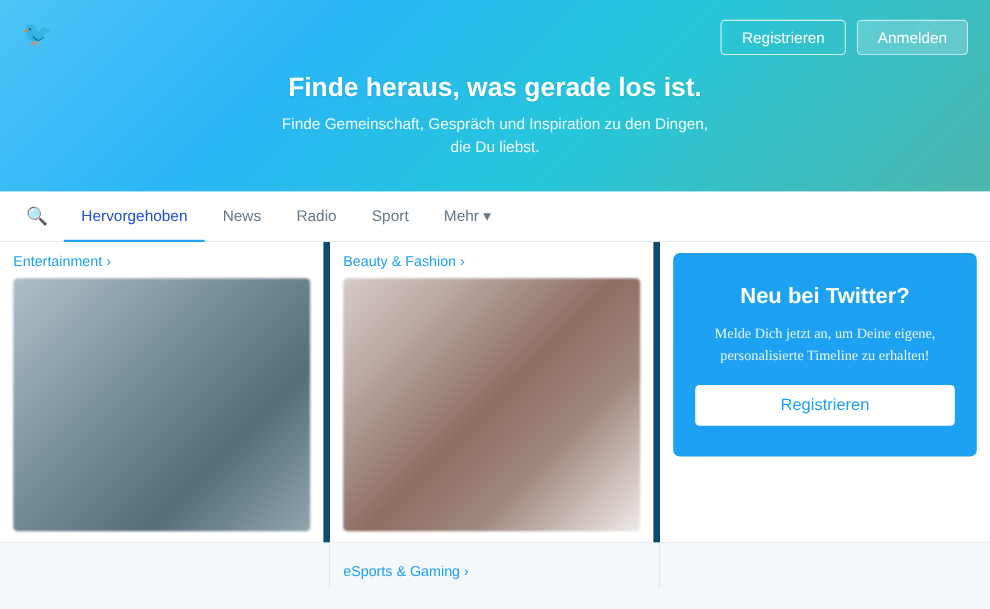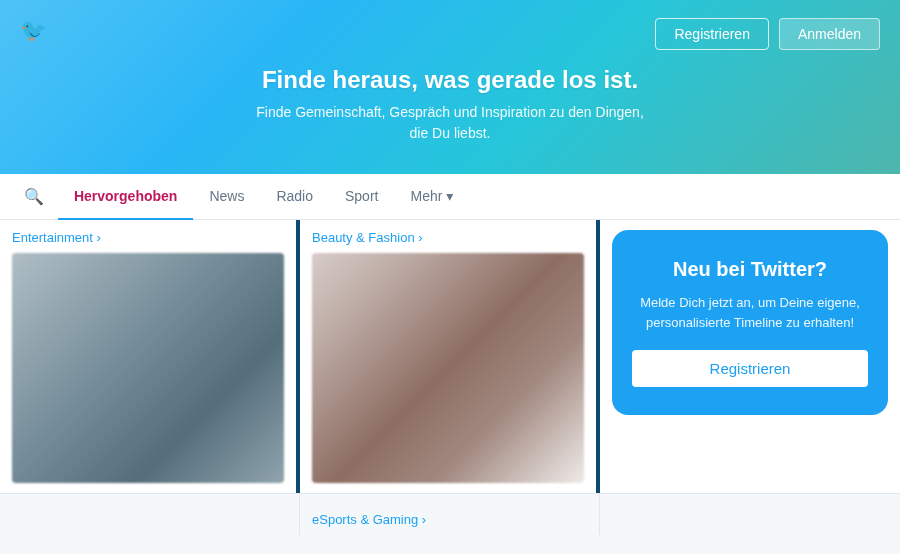--- a/index.html
+++ b/index.html
@@ -80,22 +80,22 @@
       display: flex;
       align-items: center;
       font-size: 14px;
       color: #1da1f2;
       cursor: pointer;
       border-bottom: 2px solid transparent;
       white-space: nowrap;
     }
     .nav-tab.active {
       border-bottom: 2px solid #1da1f2;
-      font-weight: 700;
-      color: #be185d;
+      font-weight: 400;
+      color: #1d4ed8;
     }
     .nav-tab:not(.active) {
       color: #657786;
     }
 
     .content-section {
       padding: 10px 12px;
     }
 
     .section-label {
@@ -117,36 +117,37 @@
       background: linear-gradient(135deg, #d7ccc8 0%, #bcaaa4 20%, #8d6e63 50%, #a1887f 70%, #efebe9 100%);
       filter: blur(1px);
       border-radius: 4px;
       height: 230px;
       width: 100%;
     }
 
     
     .signup-panel {
       background: #1da1f2;
-      border-radius: 16px;
+      border-radius: 6px;
       margin: 10px 12px;
       padding: 28px 20px;
       text-align: center;
     }
     .signup-title {
       color: #fff;
       font-size: 20px;
       font-weight: 600;
       margin-bottom: 12px;
     }
     .signup-desc {
       color: rgba(255,255,255,0.9);
       font-size: 13px;
       line-height: 1.5;
       margin-bottom: 18px;
+      font-family: Liberation Serif, serif;
     }
     .signup-btn {
       background: #fff;
       color: #1da1f2;
       border: none;
       border-radius: 4px;
       padding: 10px 0;
       width: 100%;
       font-size: 15px;
       font-weight: 500;
@@ -177,21 +178,21 @@
     }
 
     
     .esports-label {
       font-size: 13px;
       color: #1da1f2;
       margin-top: 10px;
       cursor: pointer;
     }
 
-    .col1, .col2 { border-right: 4px solid #0c4a6e; }
+    .col1, .col2 { border-right: 6px solid #0c4a6e; }
   </style>
 </head>
 <body>
 
 <div class="hero">
   <div class="twitter-logo">🐦</div>
   <div class="hero-nav">
     <button class="hero-btn btn-register">Registrieren</button>
     <button class="hero-btn btn-login">Anmelden</button>
   </div>

